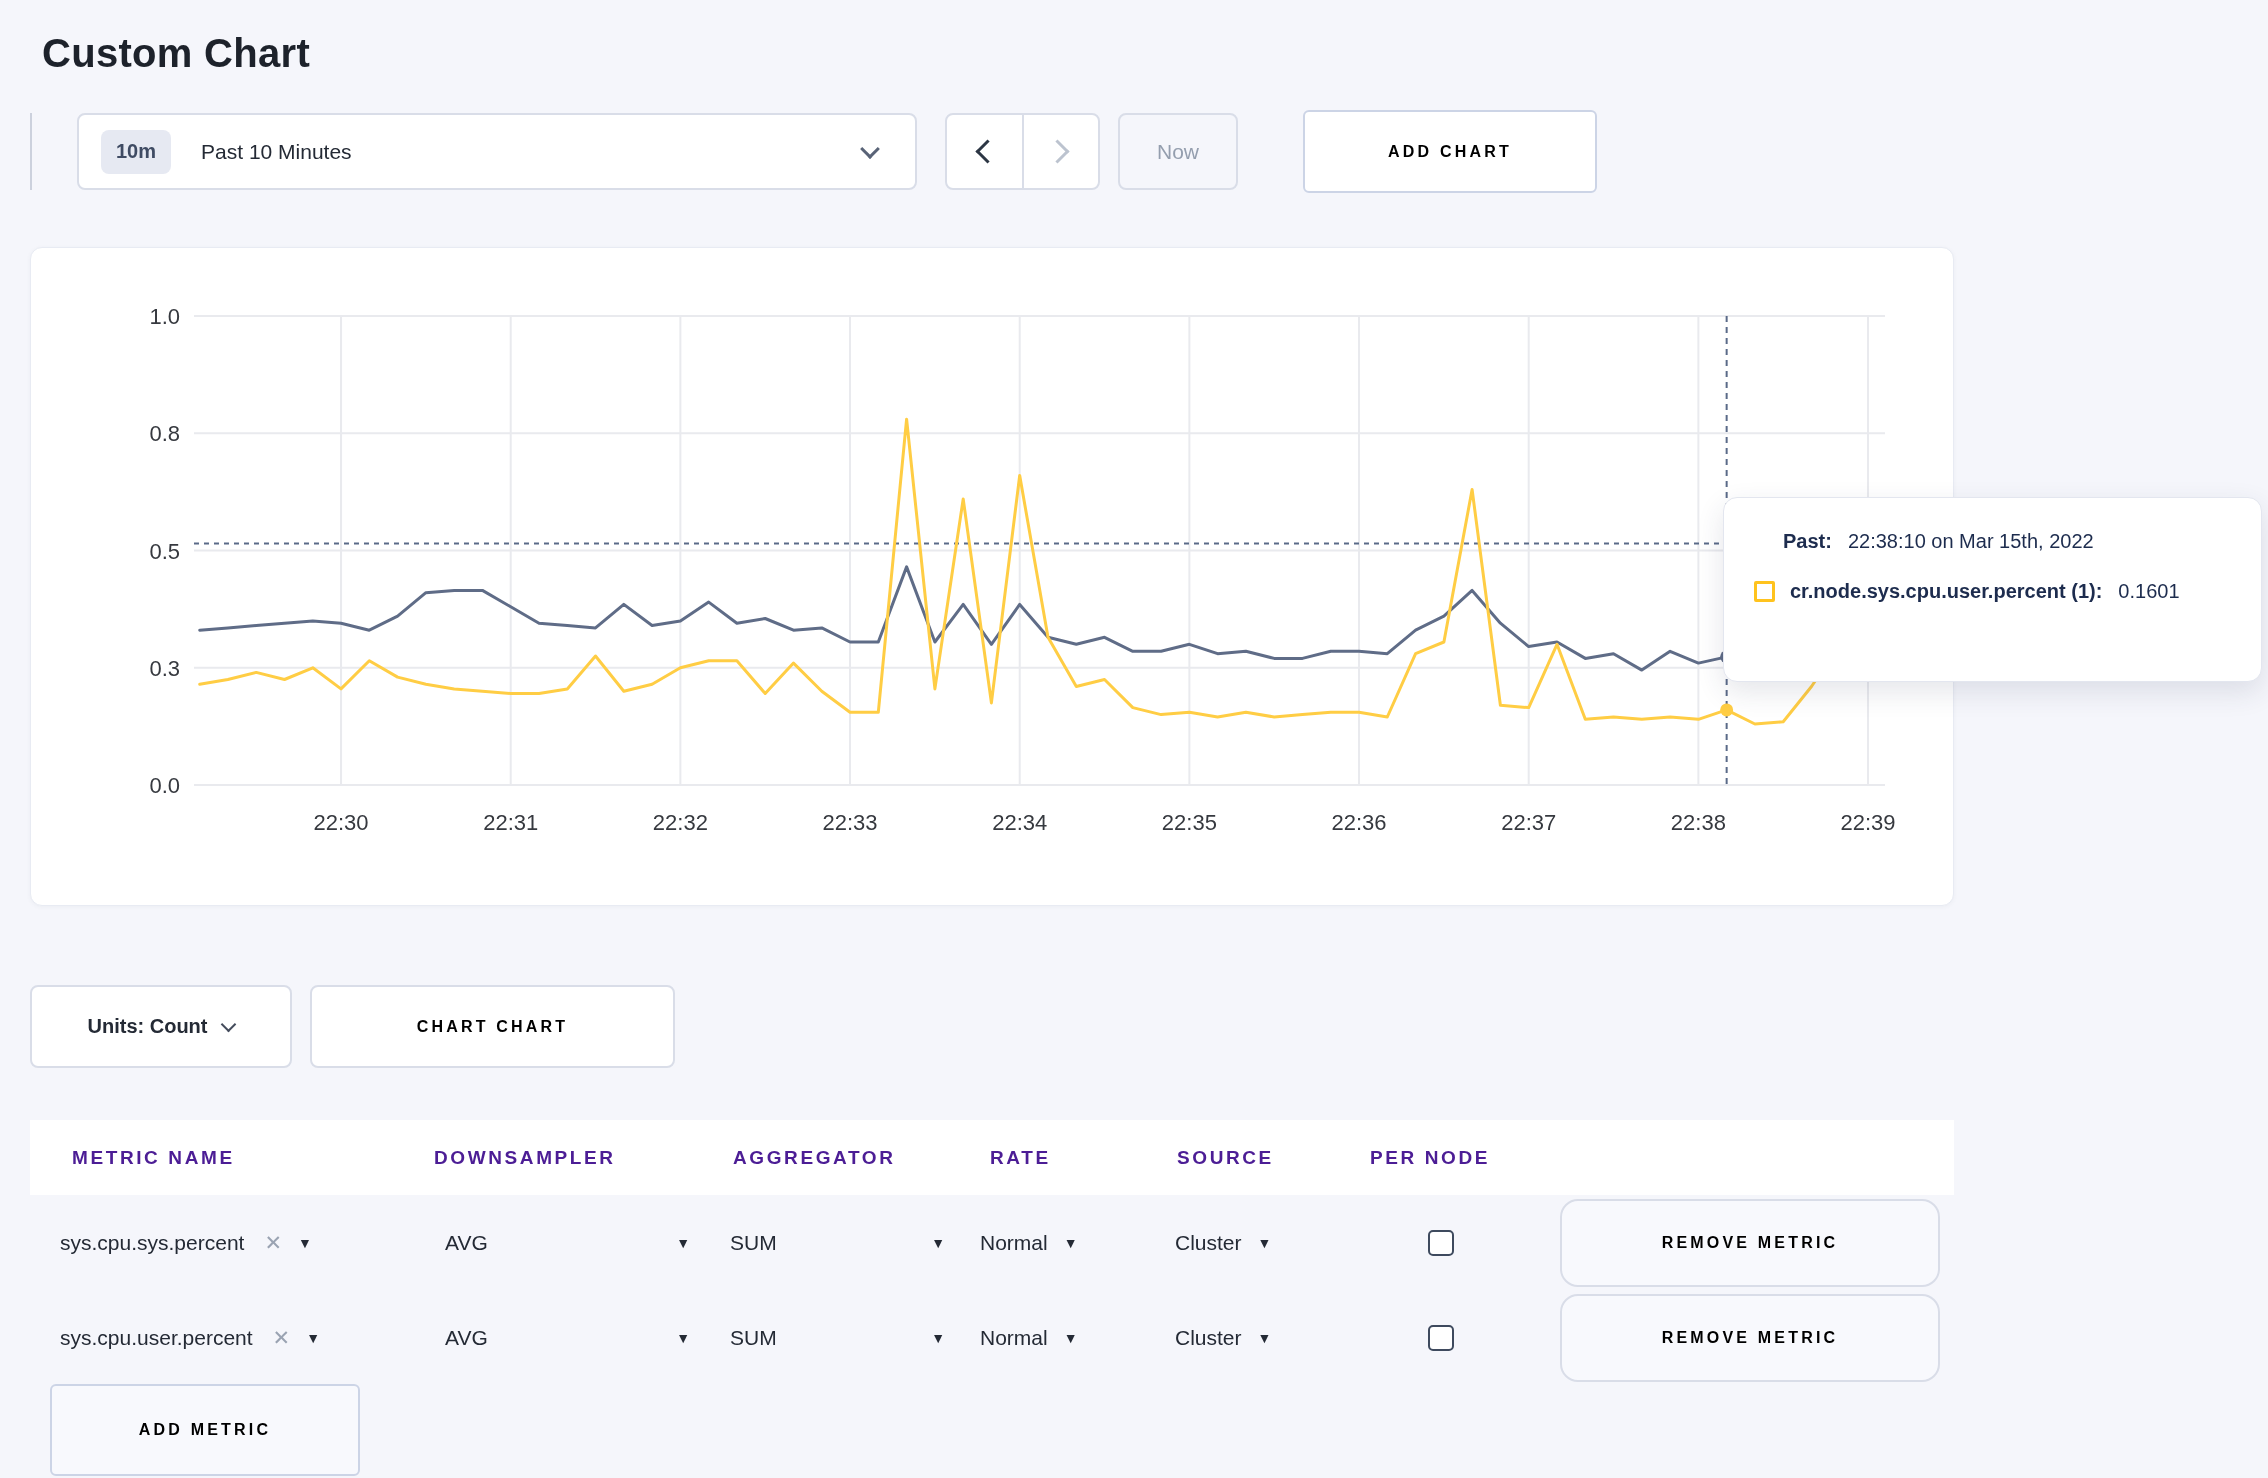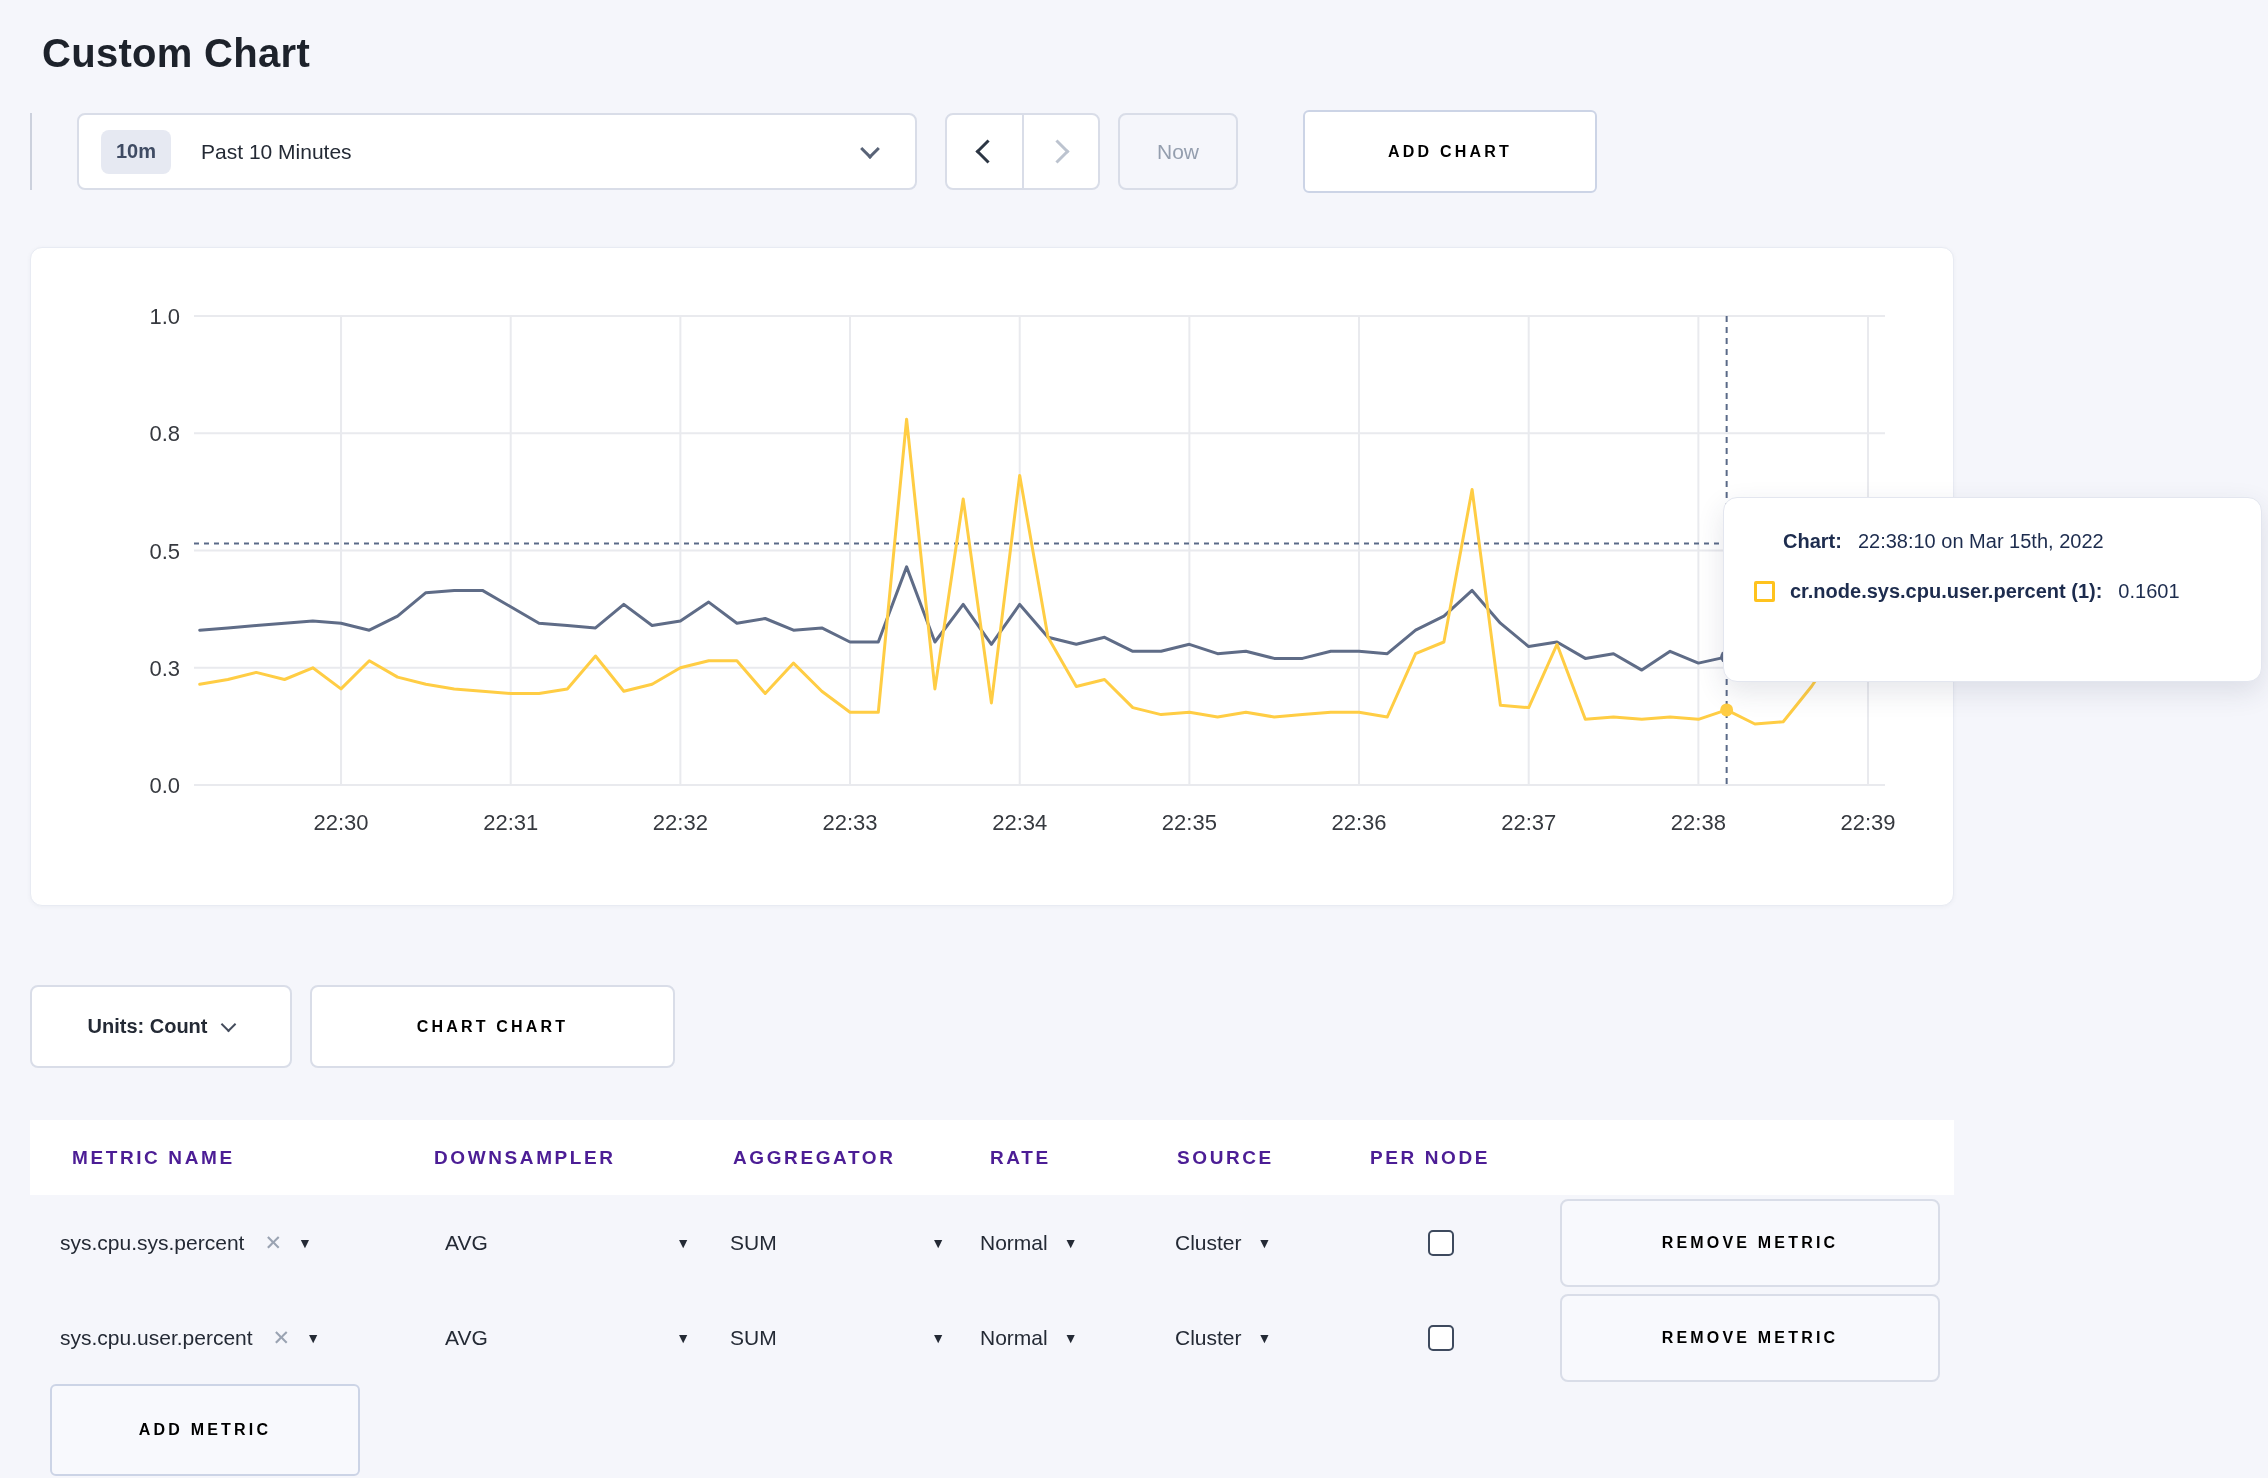--- a/index.html
+++ b/index.html
@@ -71,21 +71,21 @@
   
   .metrics-table { left:30px; top:1120px; width:1924px; height:265px; }
   .thead { position:absolute; left:0; top:0; width:1924px; height:75px; background:#fff; }
   .th { position:absolute; top:0; height:75px; display:flex; align-items:center; font-size:19px; font-weight:600; letter-spacing:2.6px; color:#4c1d95; white-space:nowrap; }
   .trow { position:absolute; left:0; width:1924px; height:95px; }
   .cell { position:absolute; top:0; height:100%; display:flex; align-items:center; font-size:21px; color:#242a35; white-space:nowrap; cursor:pointer; }
   .x-icon { font-size:21px; color:#9aa3b2; margin-left:20px; cursor:pointer; }
   .dd-arrow { font-size:14px; color:#242a35; margin-left:16px; }
   .sel-wide { justify-content:space-between; }
   .checkbox { position:absolute; left:1398px; top:50%; transform:translateY(-50%); width:26px; height:26px; background:#fff; border:2.5px solid #3e4a5e; border-radius:5px; cursor:pointer; }
-  .remove-metric-btn { position:absolute; left:1530px; top:4px; width:380px; height:88px; background:#f8f9fd; border:2px solid #d9dde8; border-radius:8px; }
+  .remove-metric-btn { position:absolute; left:1530px; top:4px; width:380px; height:88px; background:#f8f9fd; border:2px solid #d9dde8; border-radius:18px; }
   .add-metric-btn { left:50px; top:1384px; width:310px; height:92px; background:#f8f9fd; border:2px solid #ccd4e6; border-radius:6px; }
 </style>
 </head>
 <body>
 
 <h1 class="abs" id="page-title">Custom Chart</h1>
 
 <div class="abs ctrl-divider"></div>
 
 <div class="abs tf-dropdown">
@@ -148,21 +148,21 @@
       <polyline points="168.7,382.2 196.9,379.9 225.2,377.5 253.5,375.2 281.8,372.9 310.0,375.2 338.3,382.2 366.6,368.2 394.9,344.7 423.2,342.4 451.4,342.4 479.7,358.8 508.0,375.2 536.3,377.5 564.5,379.9 592.8,356.4 621.1,377.5 649.4,372.9 677.7,354.1 705.9,375.2 734.2,370.5 762.5,382.2 790.8,379.9 819.0,394.0 847.3,394.0 875.6,318.9 903.9,394.0 932.2,356.4 960.4,396.3 988.7,356.4 1017.0,389.3 1045.3,396.3 1073.5,389.3 1101.8,403.3 1130.1,403.3 1158.4,396.3 1186.6,405.7 1214.9,403.3 1243.2,410.4 1271.5,410.4 1299.8,403.3 1328.0,403.3 1356.3,405.7 1384.6,382.2 1412.9,368.2 1441.1,342.4 1469.4,375.2 1497.7,398.6 1526.0,394.0 1554.3,410.4 1582.5,405.7 1610.8,422.1 1639.1,403.3 1667.4,415.1 1695.6,408.9 1723.9,401.0 1752.2,396.3 1780.5,398.6 1808.8,394.0 1837.0,396.3 1865.3,398.6" fill="none" stroke="#5f6c87" stroke-width="3" stroke-linejoin="round" stroke-linecap="round" clip-path="url(#plot-clip)"></polyline>
       <polyline points="168.7,436.2 196.9,431.5 225.2,424.4 253.5,431.5 281.8,419.8 310.0,440.9 338.3,412.7 366.6,429.1 394.9,436.2 423.2,440.9 451.4,443.2 479.7,445.5 508.0,445.5 536.3,440.9 564.5,408.0 592.8,443.2 621.1,436.2 649.4,419.8 677.7,412.7 705.9,412.7 734.2,445.5 762.5,415.1 790.8,443.2 819.0,464.3 847.3,464.3 875.6,171.2 903.9,440.9 932.2,250.9 960.4,454.9 988.7,227.5 1017.0,389.3 1045.3,438.5 1073.5,431.5 1101.8,459.6 1130.1,466.6 1158.4,464.3 1186.6,469.0 1214.9,464.3 1243.2,469.0 1271.5,466.6 1299.8,464.3 1328.0,464.3 1356.3,469.0 1384.6,405.7 1412.9,394.0 1441.1,241.5 1469.4,457.3 1497.7,459.6 1526.0,396.3 1554.3,471.3 1582.5,469.0 1610.8,471.3 1639.1,469.0 1667.4,471.3 1695.6,461.9 1723.9,476.0 1752.2,473.7 1780.5,438.5 1808.8,396.3 1837.0,410.4 1865.3,426.8" fill="none" stroke="#ffcd44" stroke-width="3" stroke-linejoin="round" stroke-linecap="round" clip-path="url(#plot-clip)"></polyline>
       <line x1="1695.6454849498327" x2="1695.6454849498327" y1="68" y2="537" stroke="#5a6a88" stroke-width="2" stroke-dasharray="6,5"></line>
       <circle cx="1695.6454849498327" cy="408.8692" r="6.5" fill="#5f6c87"></circle>
       <circle cx="1695.6454849498327" cy="461.9131" r="6.5" fill="#ffcd44"></circle>
     </svg>
 </div>
 
 <div class="abs tooltip">
   <div class="tt-row tt-time">
-    <span class="tt-label">Chart:</span>
+    <span class="tt-label">Past:</span>
     <span class="tt-value">22:38:10 on Mar 15th, 2022</span>
   </div>
   <div class="tt-row">
     <span class="swatch" style="border-color: rgb(255, 195, 30);"></span>
     <span class="tt-label">cr.node.sys.cpu.user.percent (1):</span>
     <span class="tt-value">0.1601</span>
   </div>
 </div>
 
 <div class="abs units-box">

